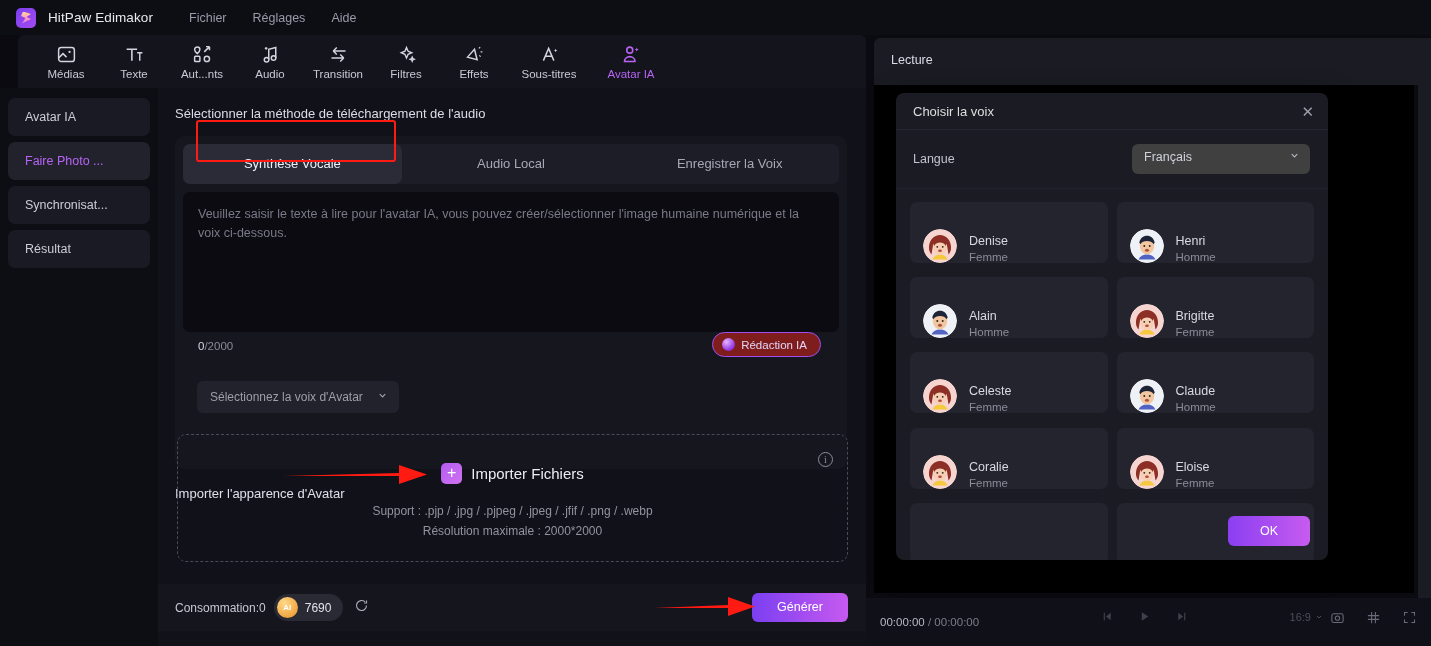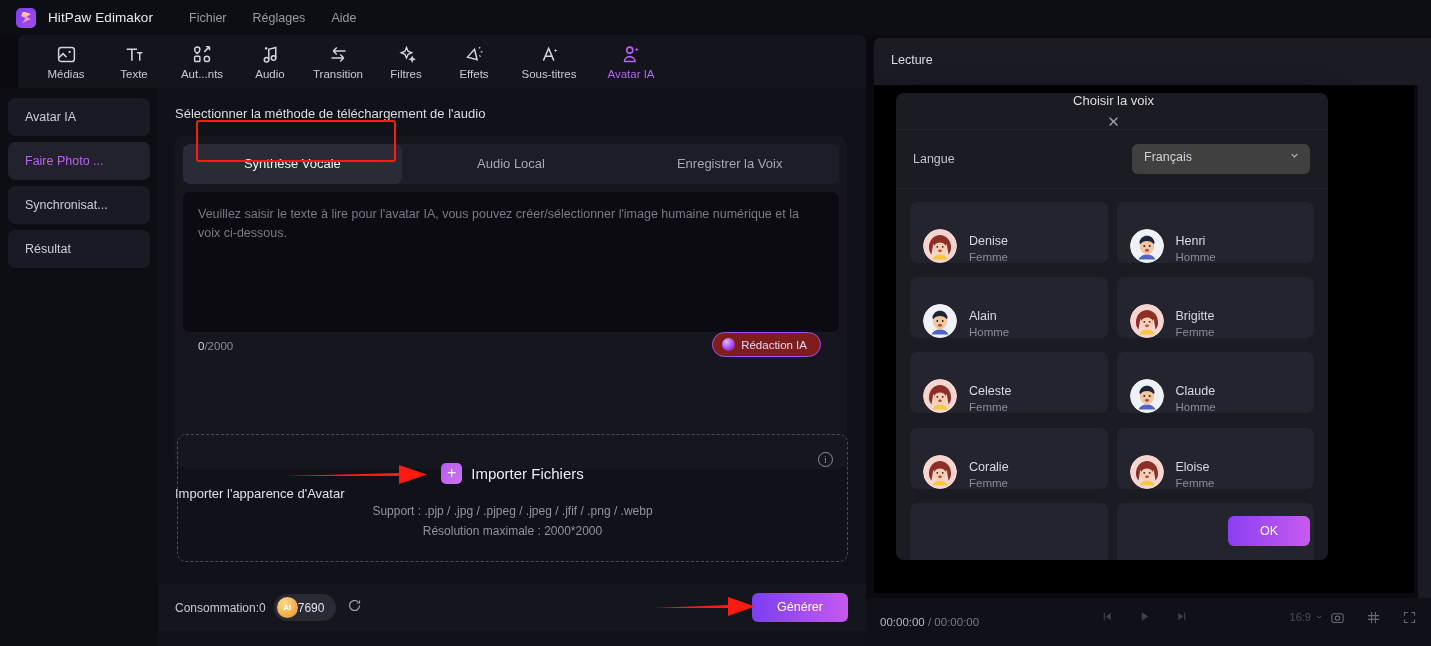--- a/index.html
+++ b/index.html
@@ -167,21 +167,21 @@
 
   
   .bottombar {
     position: absolute; left: 158px; top: 584px; width: 708px; height: 47px;
     background: #15151e;
     display: flex; align-items: center;
   }
   .consum { margin-left: 17px; color: #c8c8d4; font-size: 12px; }
   .coin-pill {
     margin-left: 8px; height: 27px; background: #2a2a35; border-radius: 14px;
-    display: flex; align-items: center; padding: 0 12px 0 3px; 
+    display: flex; align-items: center; padding: 0 12px 0 3px; gap: 7px;
   }
   .coin {
     width: 21px; height: 21px; border-radius: 50%;
     background: radial-gradient(circle at 35% 30%, #ffd98a, #f0a33c 75%);
     color: #fff; font-size: 8px; font-weight: bold; text-align: center;
     line-height: 21px;
   }
   .coin-val { color: #e2e2ea; font-size: 12px; }
   .refresh-ic { margin-left: 11px; cursor: pointer; }
   .gen-btn {
@@ -231,21 +231,20 @@
   .dialog {
     position: absolute; left: 896px; top: 93px; width: 432px; height: 467px;
     background: #1b1b24; border-radius: 8px;
     box-shadow: 0 6px 28px rgba(0,0,0,.6);
     overflow: hidden;
   }
   .dlg-head {
     height: 37px; display: flex; align-items: center;
     justify-content: space-between; padding: 0 14px 0 17px;
     border-bottom: 1px solid #24242f;
-    flex-direction: column;
   }
   .dlg-title { color: #dededf; font-size: 13px; }
   .dlg-close { color: #9d9daa; font-size: 15px; cursor: pointer; line-height: 1; }
   .lang-row {
     height: 59px; display: flex; align-items: center;
     padding: 0 18px 0 17px; justify-content: space-between;
     border-bottom: 1px solid #23232e;
   }
   .lang-lbl { color: #c3c3cf; font-size: 12.5px; }
   .lang-sel {
@@ -416,20 +415,28 @@
 
       <div class="counter">
         <b>0</b><span>/2000</span>
       </div>
 
       <div class="redaction">
         <span class="orb"></span>
         <span>Rédaction IA</span>
       </div>
 
+      <div class="voice-select">
+        <span>Sélectionnez la voix d'Avatar</span>
+        <span>
+          <svg width="11" height="11" viewBox="0 0 24 24" fill="none" stroke="#9e9eac" stroke-width="2.6">
+              <path d="M6 9l6 6 6-6"></path>
+            </svg>
+        </span>
+      </div>
     </div>
 
     <div class="tab-highlight"></div>
 
     <div class="imp-head">
       <span class="h1">Importer l'apparence d'Avatar</span>
     </div>
   </div>
 
   <div class="dropzone">

